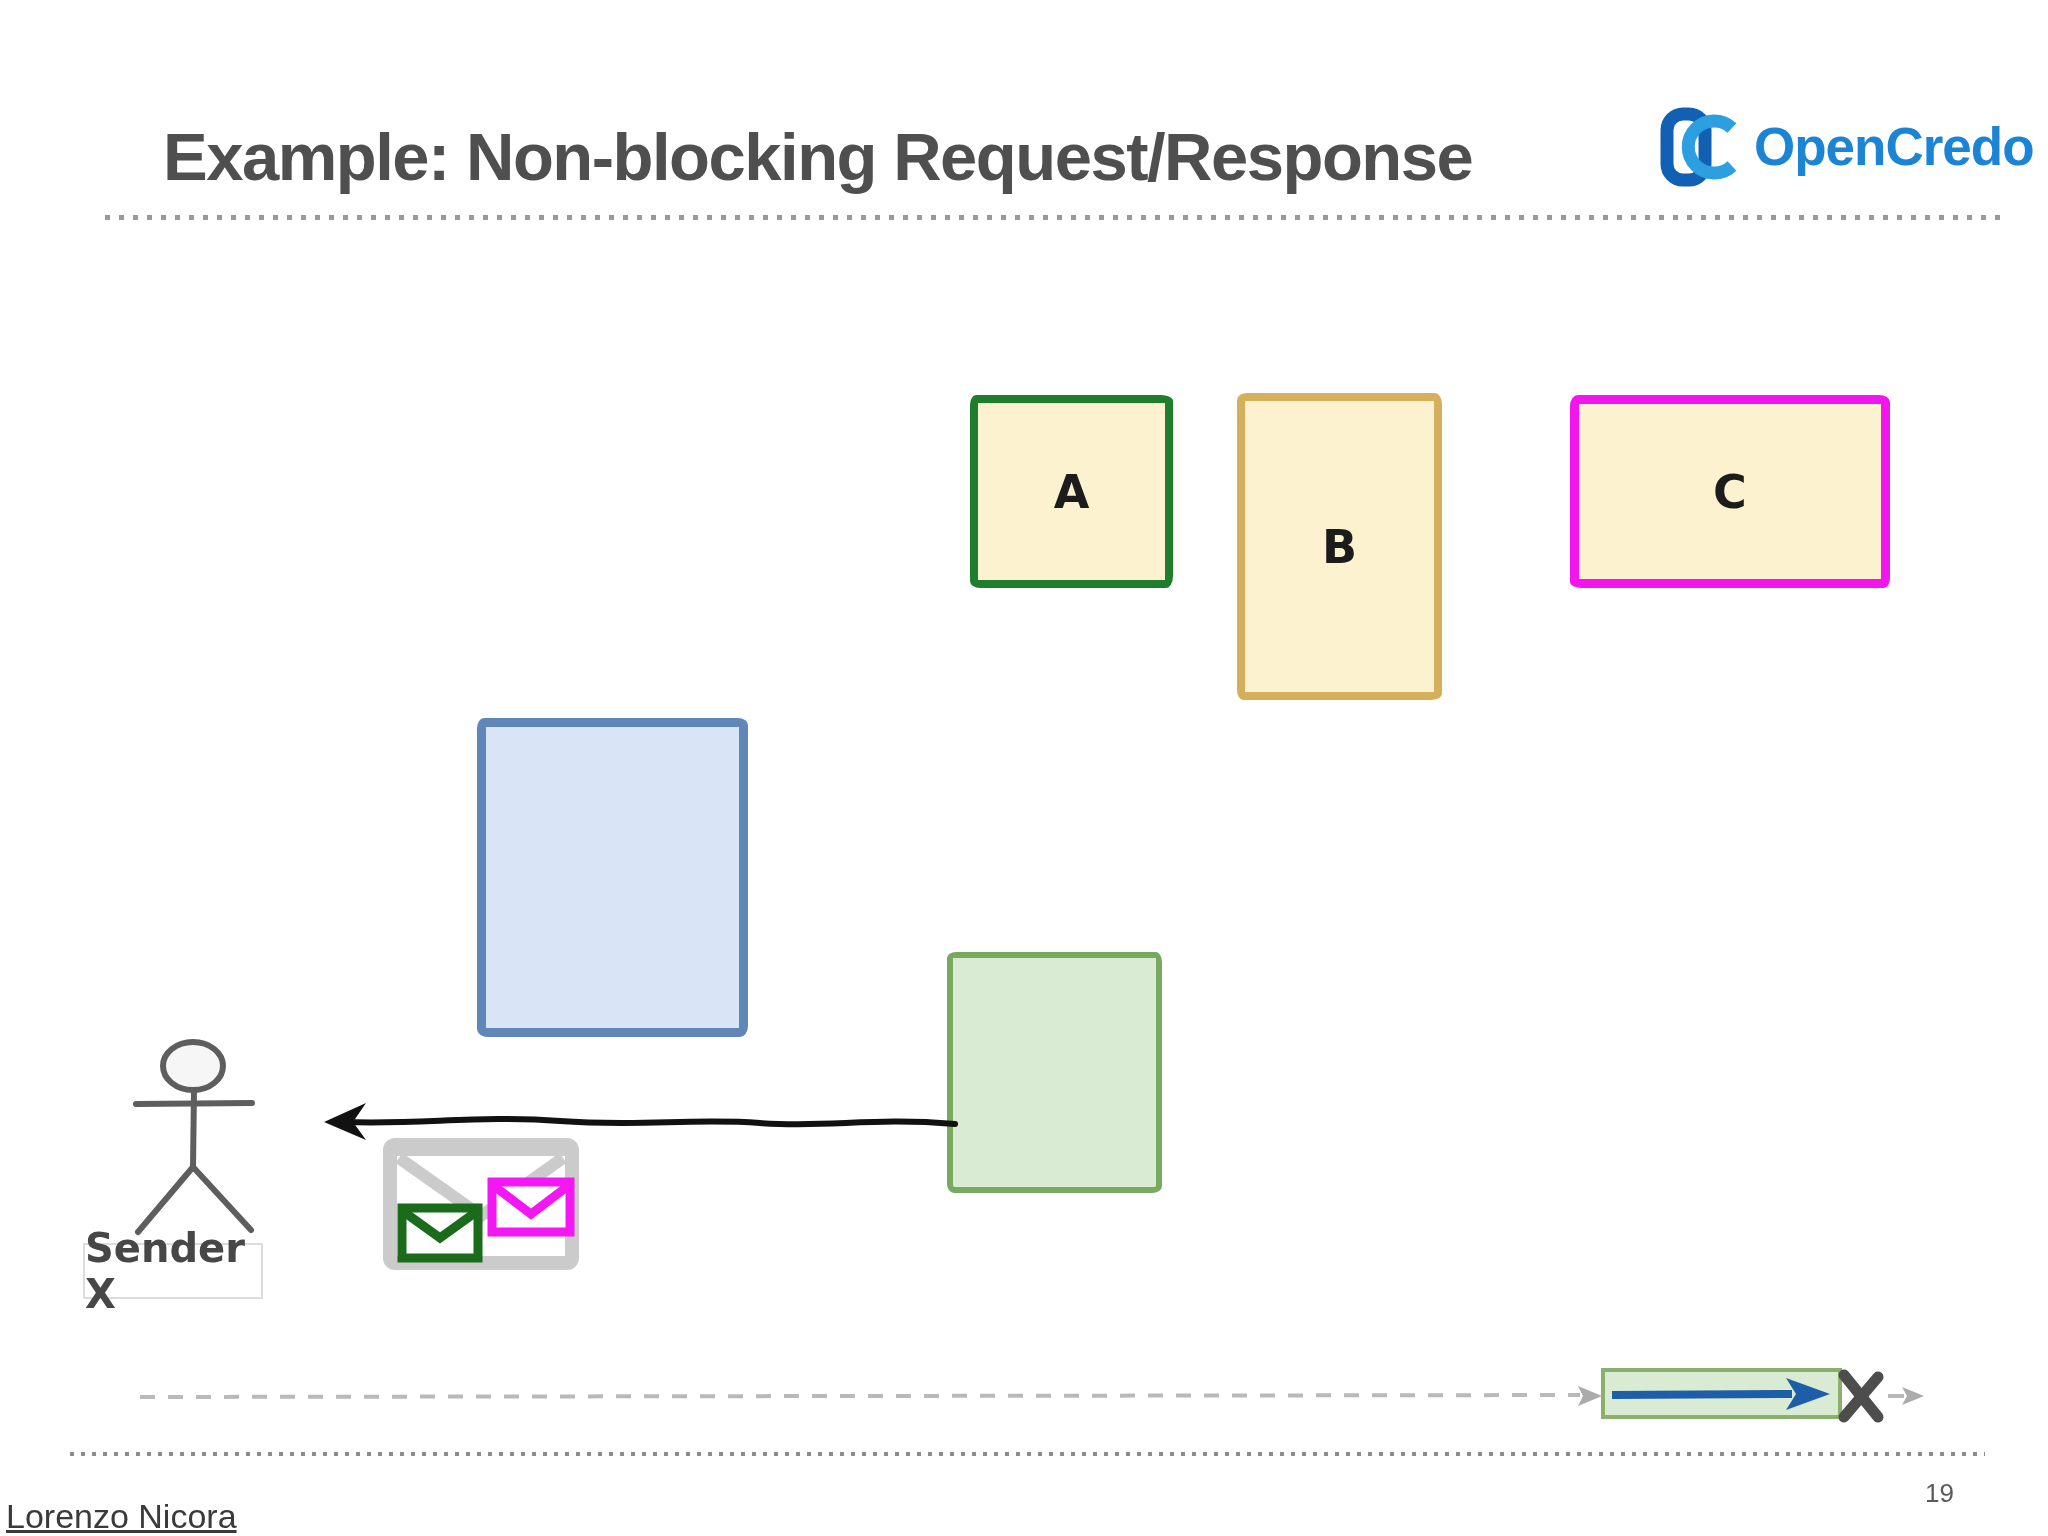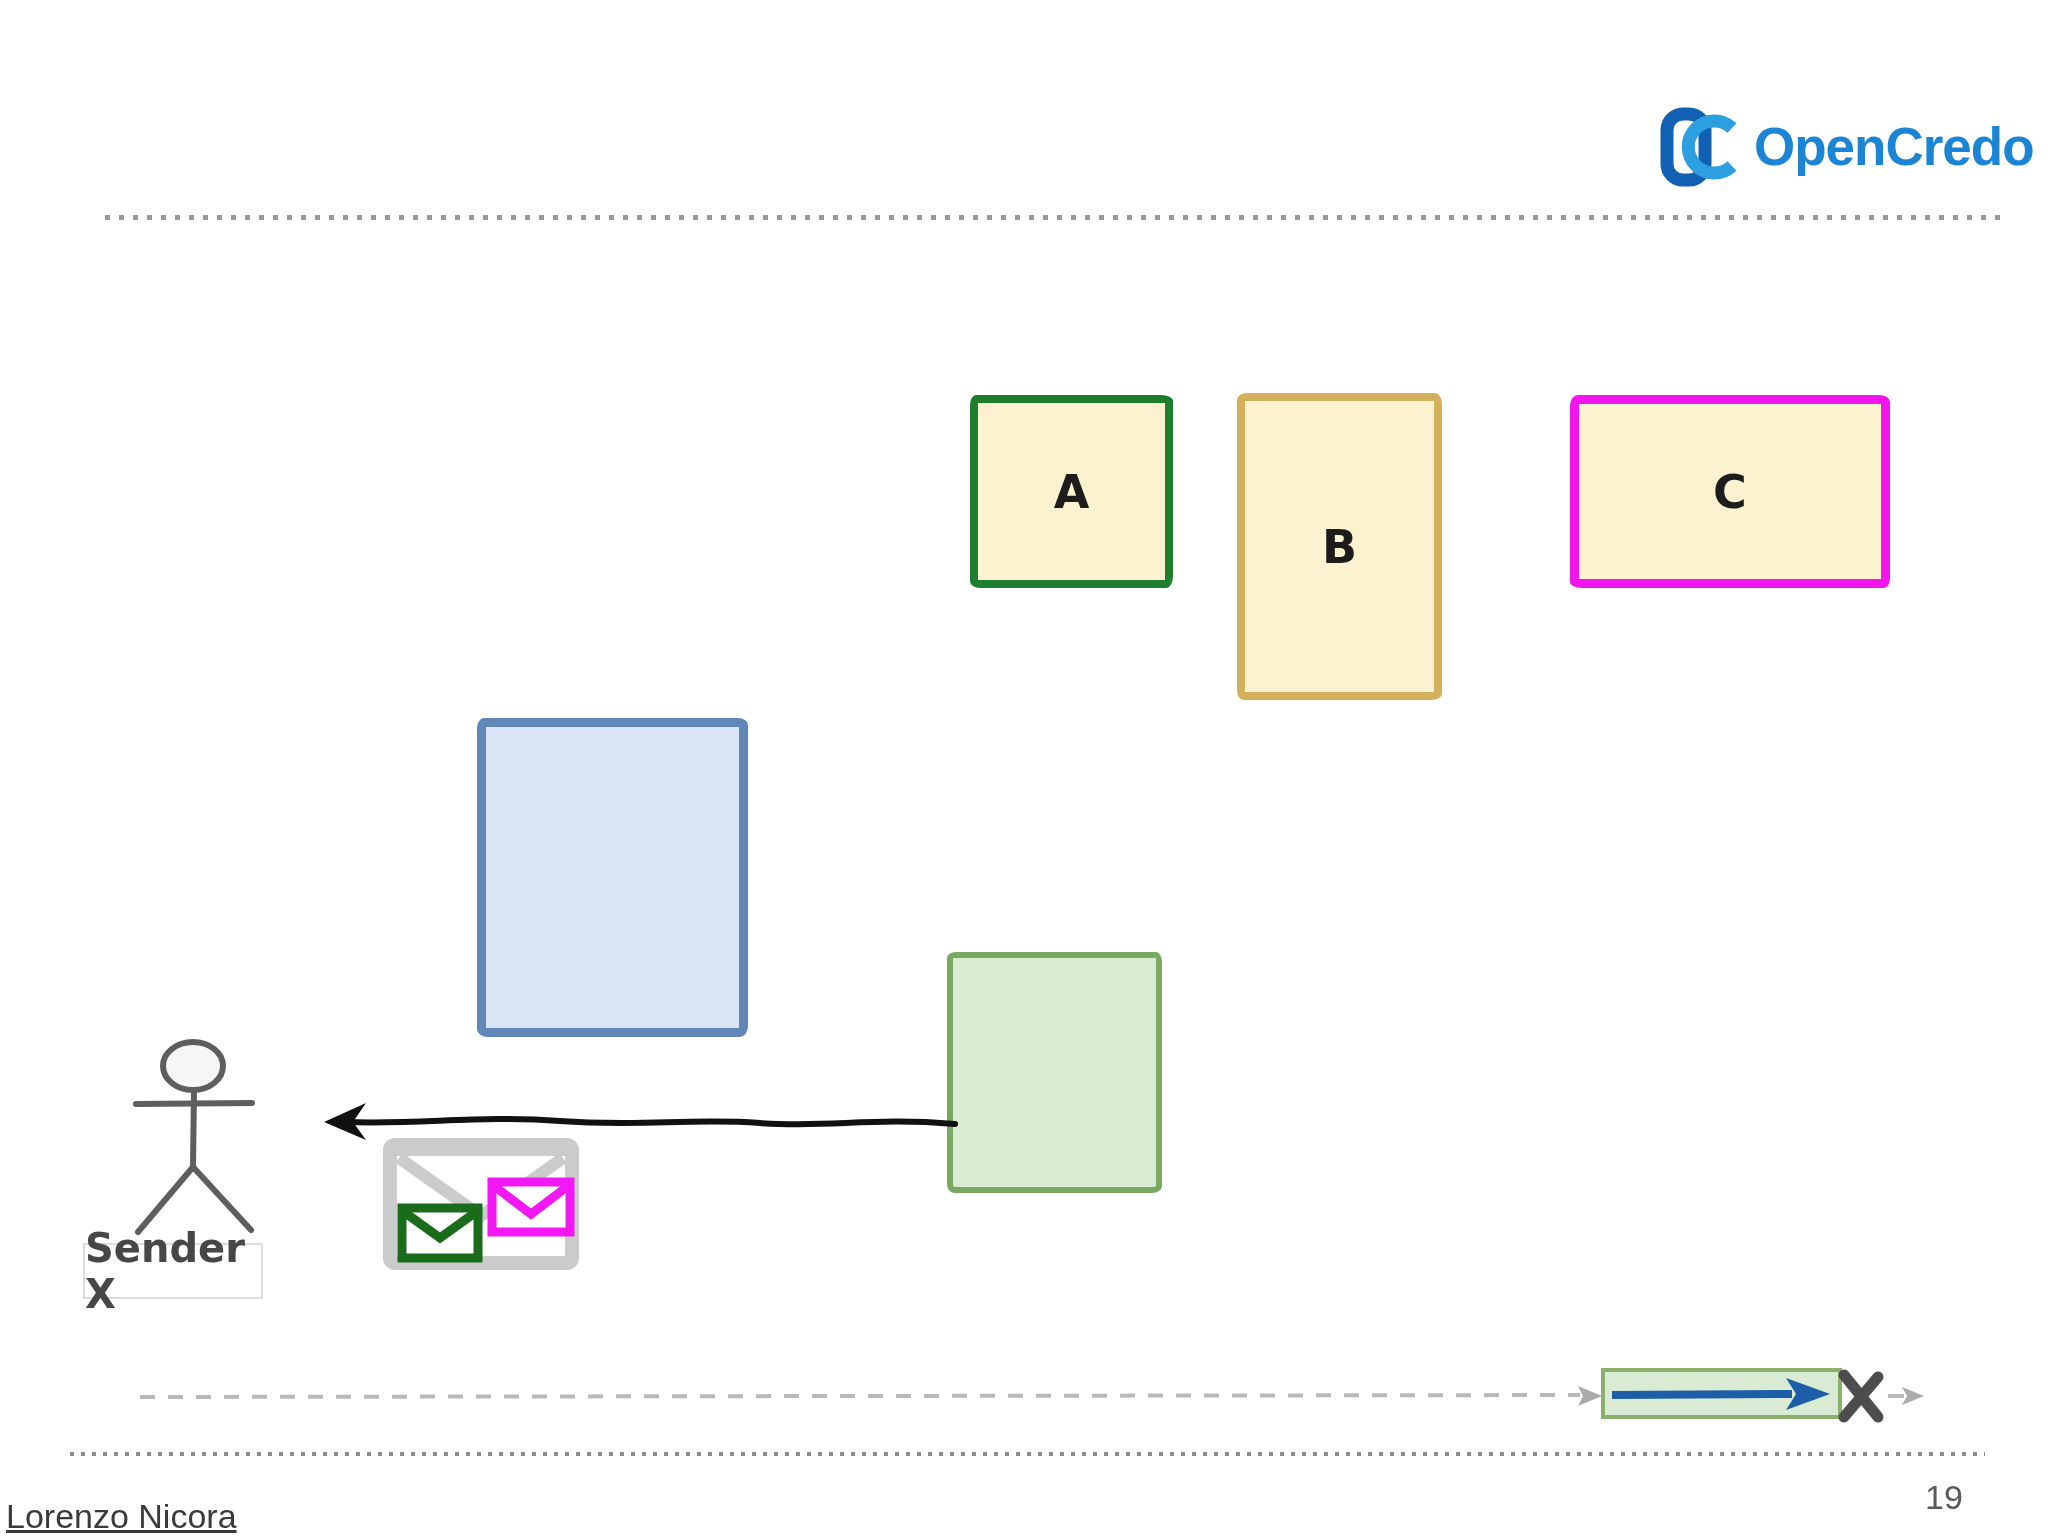--- a/index.html
+++ b/index.html
@@ -41,27 +41,28 @@
   }
   
   .abs{position:absolute;}
   
   .footer-divider{
     position:absolute;left:70px;top:1452px;width:1915px;height:4px;
     background-image:repeating-linear-gradient(to right,#8c8c8c 0 4px,transparent 4px 11px);
   }
   .footer-author{position:absolute;left:6px;top:1497px;font-size:34px;color:#3a3a3a;text-decoration:underline;}
   .footer-center{position:absolute;left:0;right:0;top:1497px;text-align:center;font-size:34px;color:#3a3a3a;}
-  .page-number{position:absolute;left:1925px;top:1478px;font-size:34px;color:#5a5a5a;text-align:right;}
+  .page-number{position:absolute;left:1925px;top:1478px;font-size:26px;color:#5a5a5a;text-align:right;}
 </style>
 </head>
 <body>
 
 <div class="slide">
 
+  <div class="title">Example: Non-blocking Request/Response</div>
 
   <div class="logo">
     <svg width="80" height="85" viewBox="0 0 80 85">
       <rect x="9" y="10" width="38" height="66" rx="16" fill="none" stroke="#1160b4" stroke-width="13"></rect>
       <path d="M 74 24 A 26 26 0 1 0 74 62" fill="none" stroke="#2b9fe0" stroke-width="13" stroke-linecap="butt"></path>
     </svg>
     <span class="logo-name">OpenCredo</span>
   </div>
 
   <div class="title-divider"></div>

